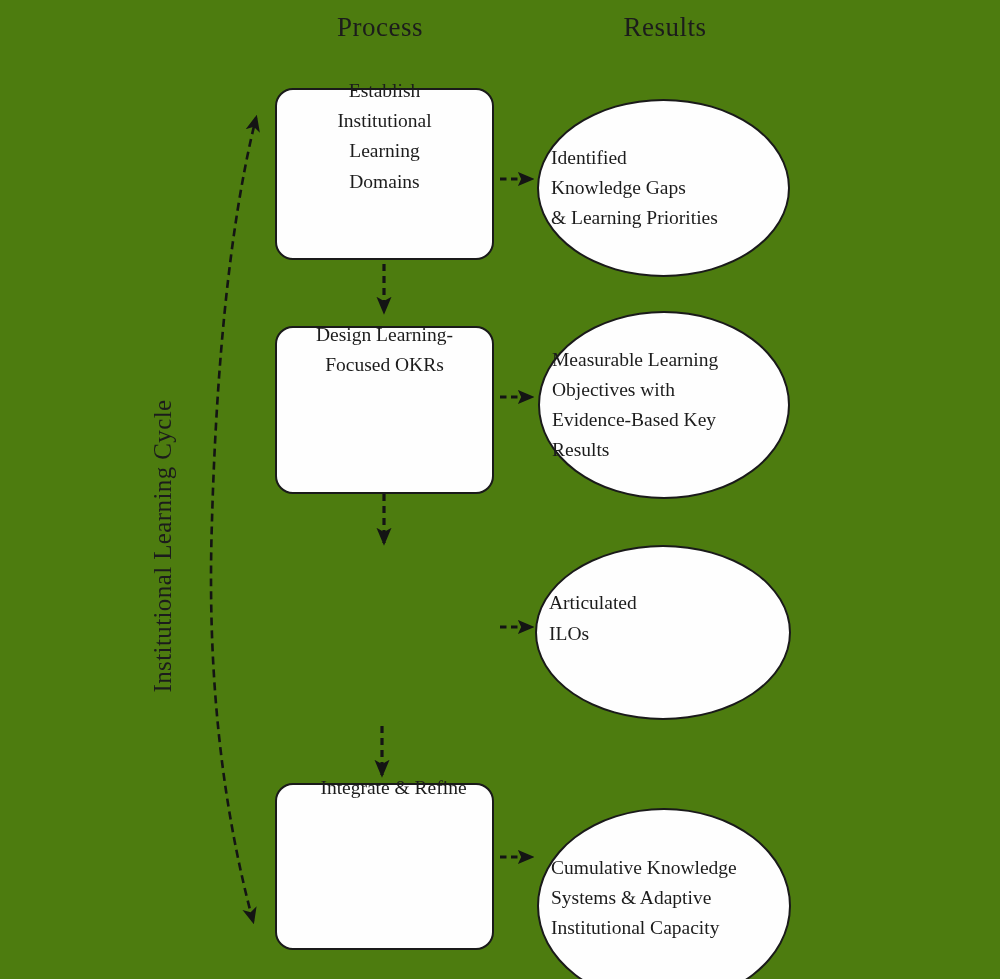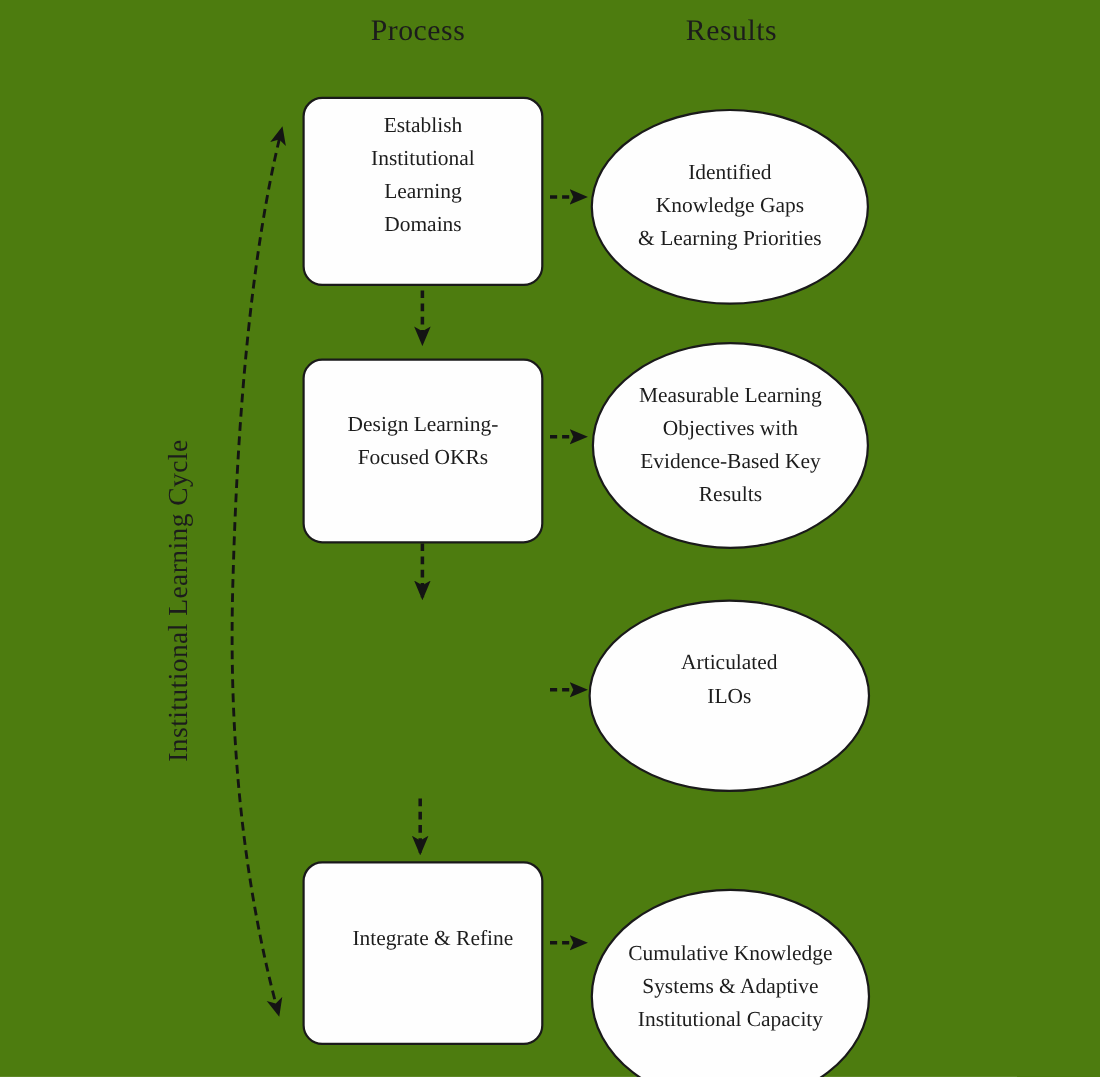--- a/index.html
+++ b/index.html
@@ -35,21 +35,20 @@
   
   .proc-box {
     position: absolute;
     left: 275px;
     width: 219px;
     border: 2.2px solid #1a1a1a;
     border-radius: 18px;
     background: #fefefe;
     box-sizing: border-box;
     display: flex;
-    align-items: center;
     justify-content: center;
     font-family: Liberation Serif, serif;
   }
   .proc-box .box-text {
     width: 100%;
     text-align: center;
     font-size: 19.5px;
     line-height: 1.55;
     color: #1c1c1c;
     padding: 0 6px;
@@ -71,21 +70,21 @@
     border: 2.2px solid #1a1a1a;
     border-radius: 50%;
     background: #fefefe;
     box-sizing: border-box;
     display: flex;
     align-items: center;
     justify-content: center;
   }
   .outcome-oval .oval-text {
     width: 100%;
-    text-align: center;
+    text-align: left;
     font-size: 19.5px;
     line-height: 1.55;
     color: #1c1c1c;
     padding: 0 12px;
     box-sizing: border-box;
     white-space: pre-line;
   }
   #oval-1 { left: 537px; top:  99px; width: 253px; height: 178px; }
   #oval-2 { left: 538px; top: 311px; width: 252px; height: 188px; }
   #oval-3 { left: 535px; top: 545px; width: 256px; height: 175px; }

